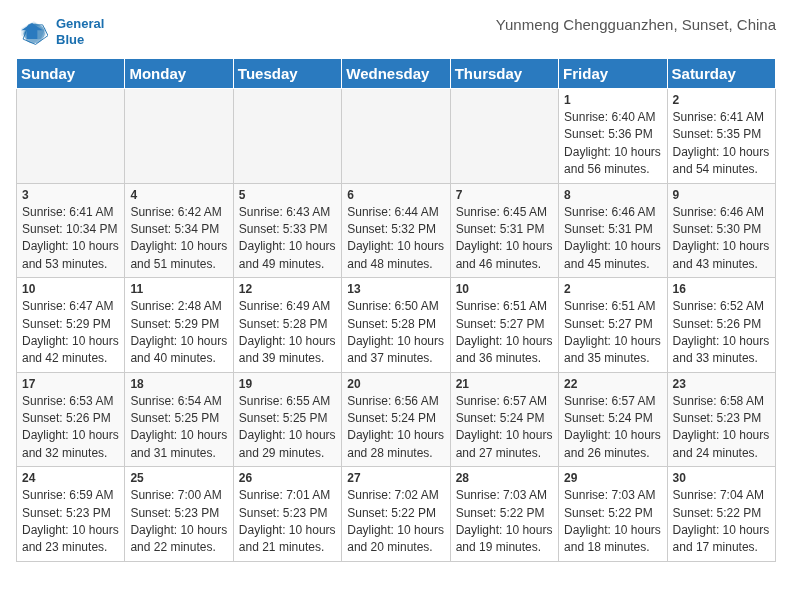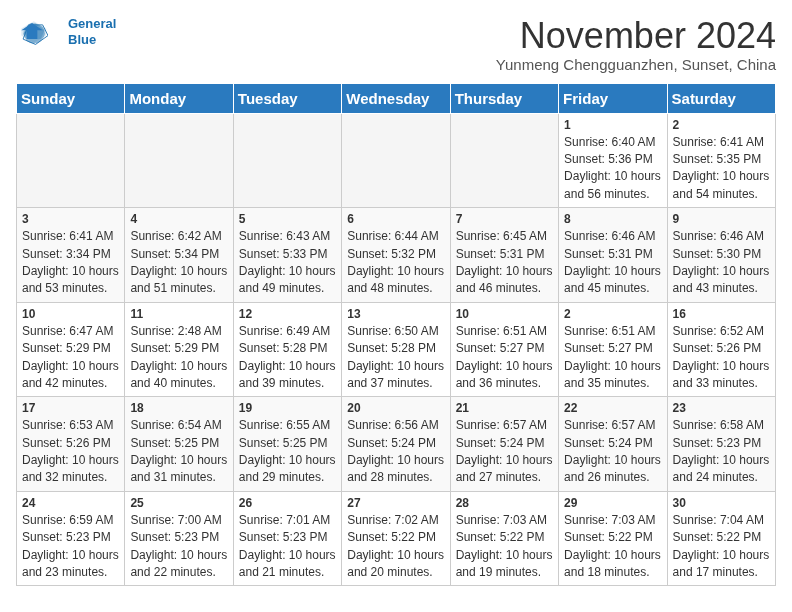--- a/index.html
+++ b/index.html
@@ -12,21 +12,21 @@
     }
     .header {
       display: flex;
       justify-content: space-between;
       align-items: flex-start;
       margin-bottom: 10px;
     }
     .logo {
       display: flex;
       align-items: center;
-      gap: 20px;
+      gap: 8px;
     }
     .logo-text {
       font-size: 13px;
       font-weight: bold;
       color: #333;
       line-height: 1.2;
     }
     .logo-text .blue { color: #1a6faf; }
     .logo-icon {
       width: 32px;
@@ -94,21 +94,20 @@
       <path d="M14 10 L30 10 L36 22 L22 32 L8 26 Z" fill="none" stroke="#1a6faf" stroke-width="1"></path>
 
       <polygon points="18,8 30,16 24,16 24,26 12,26 12,16 6,16" fill="#2a7abf"></polygon>
     </svg>
     <div class="logo-text">
       <div><span class="blue">General</span></div>
       <div><span class="blue">Blue</span></div>
     </div>
   </div>
   <div class="title-block">
-    <div class="month-title">November 2024</div>
     <div class="subtitle">Yunmeng Chengguanzhen, Sunset, China</div>
   </div>
 </div>
 
 <table>
   <thead>
     <tr>
     <th>Sunday</th>
         <th>Monday</th>
         <th>Tuesday</th>
@@ -137,21 +136,21 @@
           <div class="day-info">Sunrise: 6:41 AM
 Sunset: 5:35 PM
 Daylight: 10 hours
 and 54 minutes.</div>
         </td>
       </tr>
       <tr>
         <td>
           <span class="day-num">3</span>
           <div class="day-info">Sunrise: 6:41 AM
-Sunset: 3:34 PM
+Sunset: 10:34 PM
 Daylight: 10 hours
 and 53 minutes.</div>
         </td>
         <td>
           <span class="day-num">4</span>
           <div class="day-info">Sunrise: 6:42 AM
 Sunset: 5:34 PM
 Daylight: 10 hours
 and 51 minutes.</div>
         </td>

